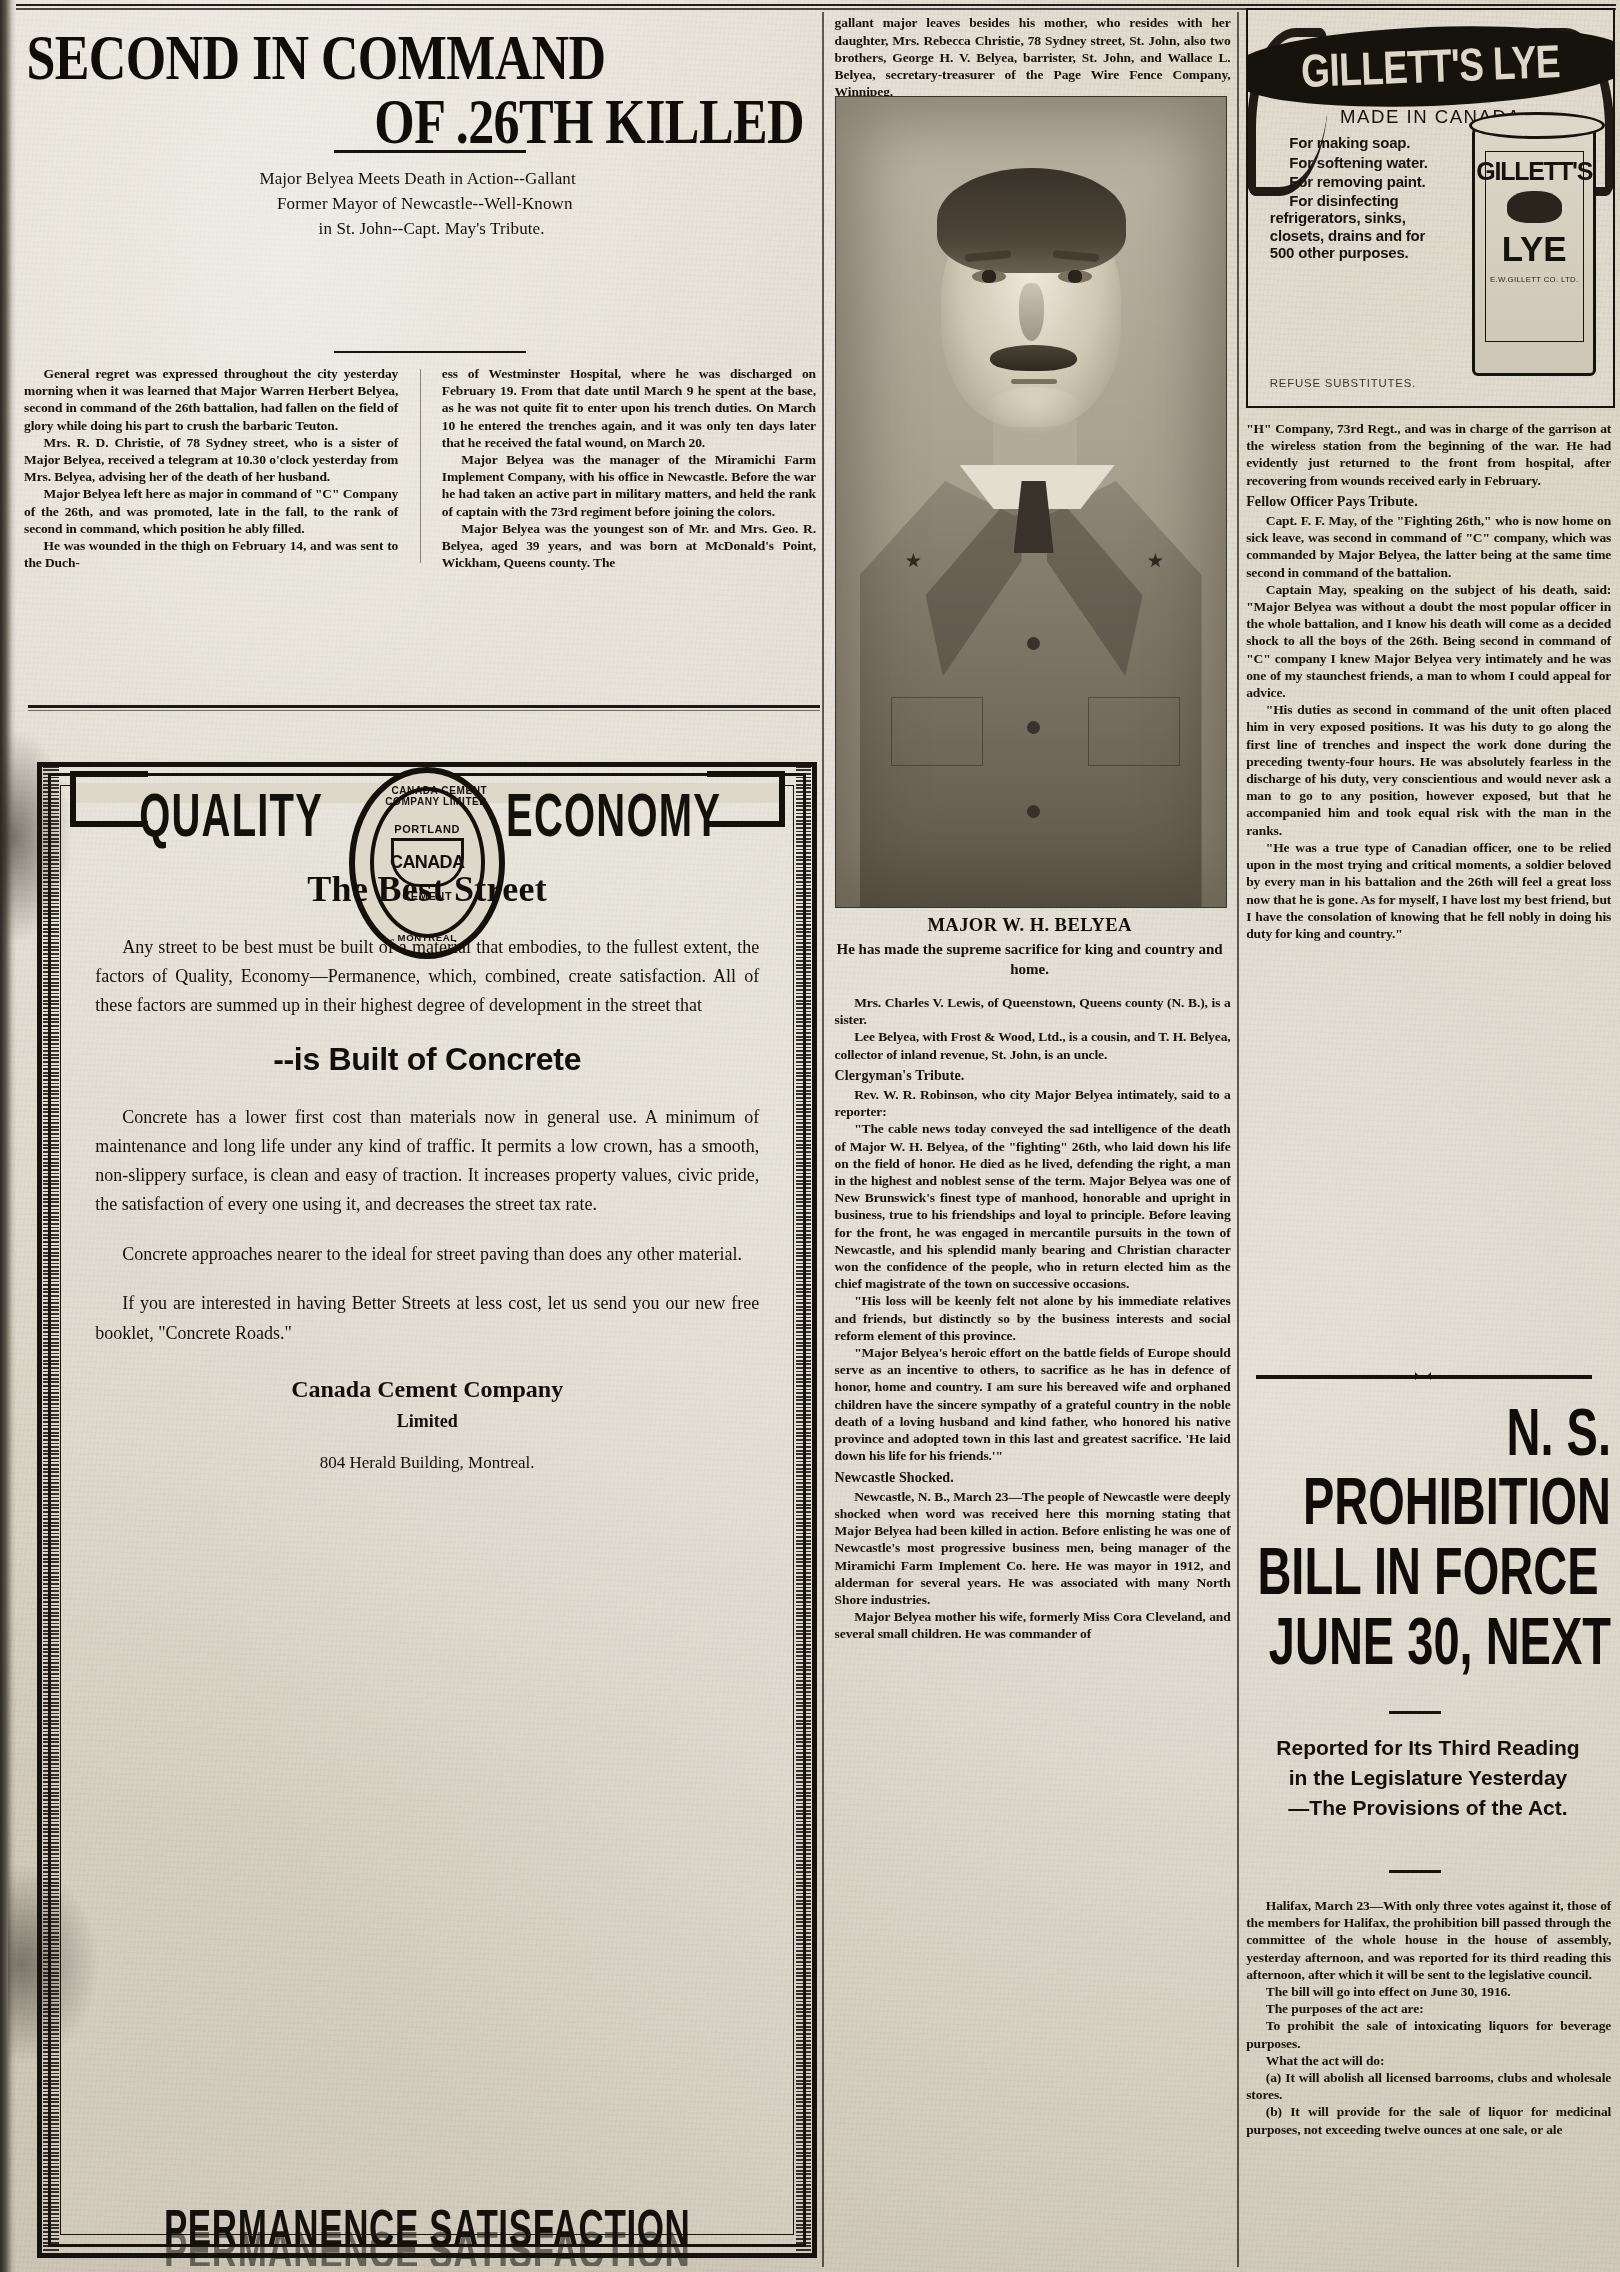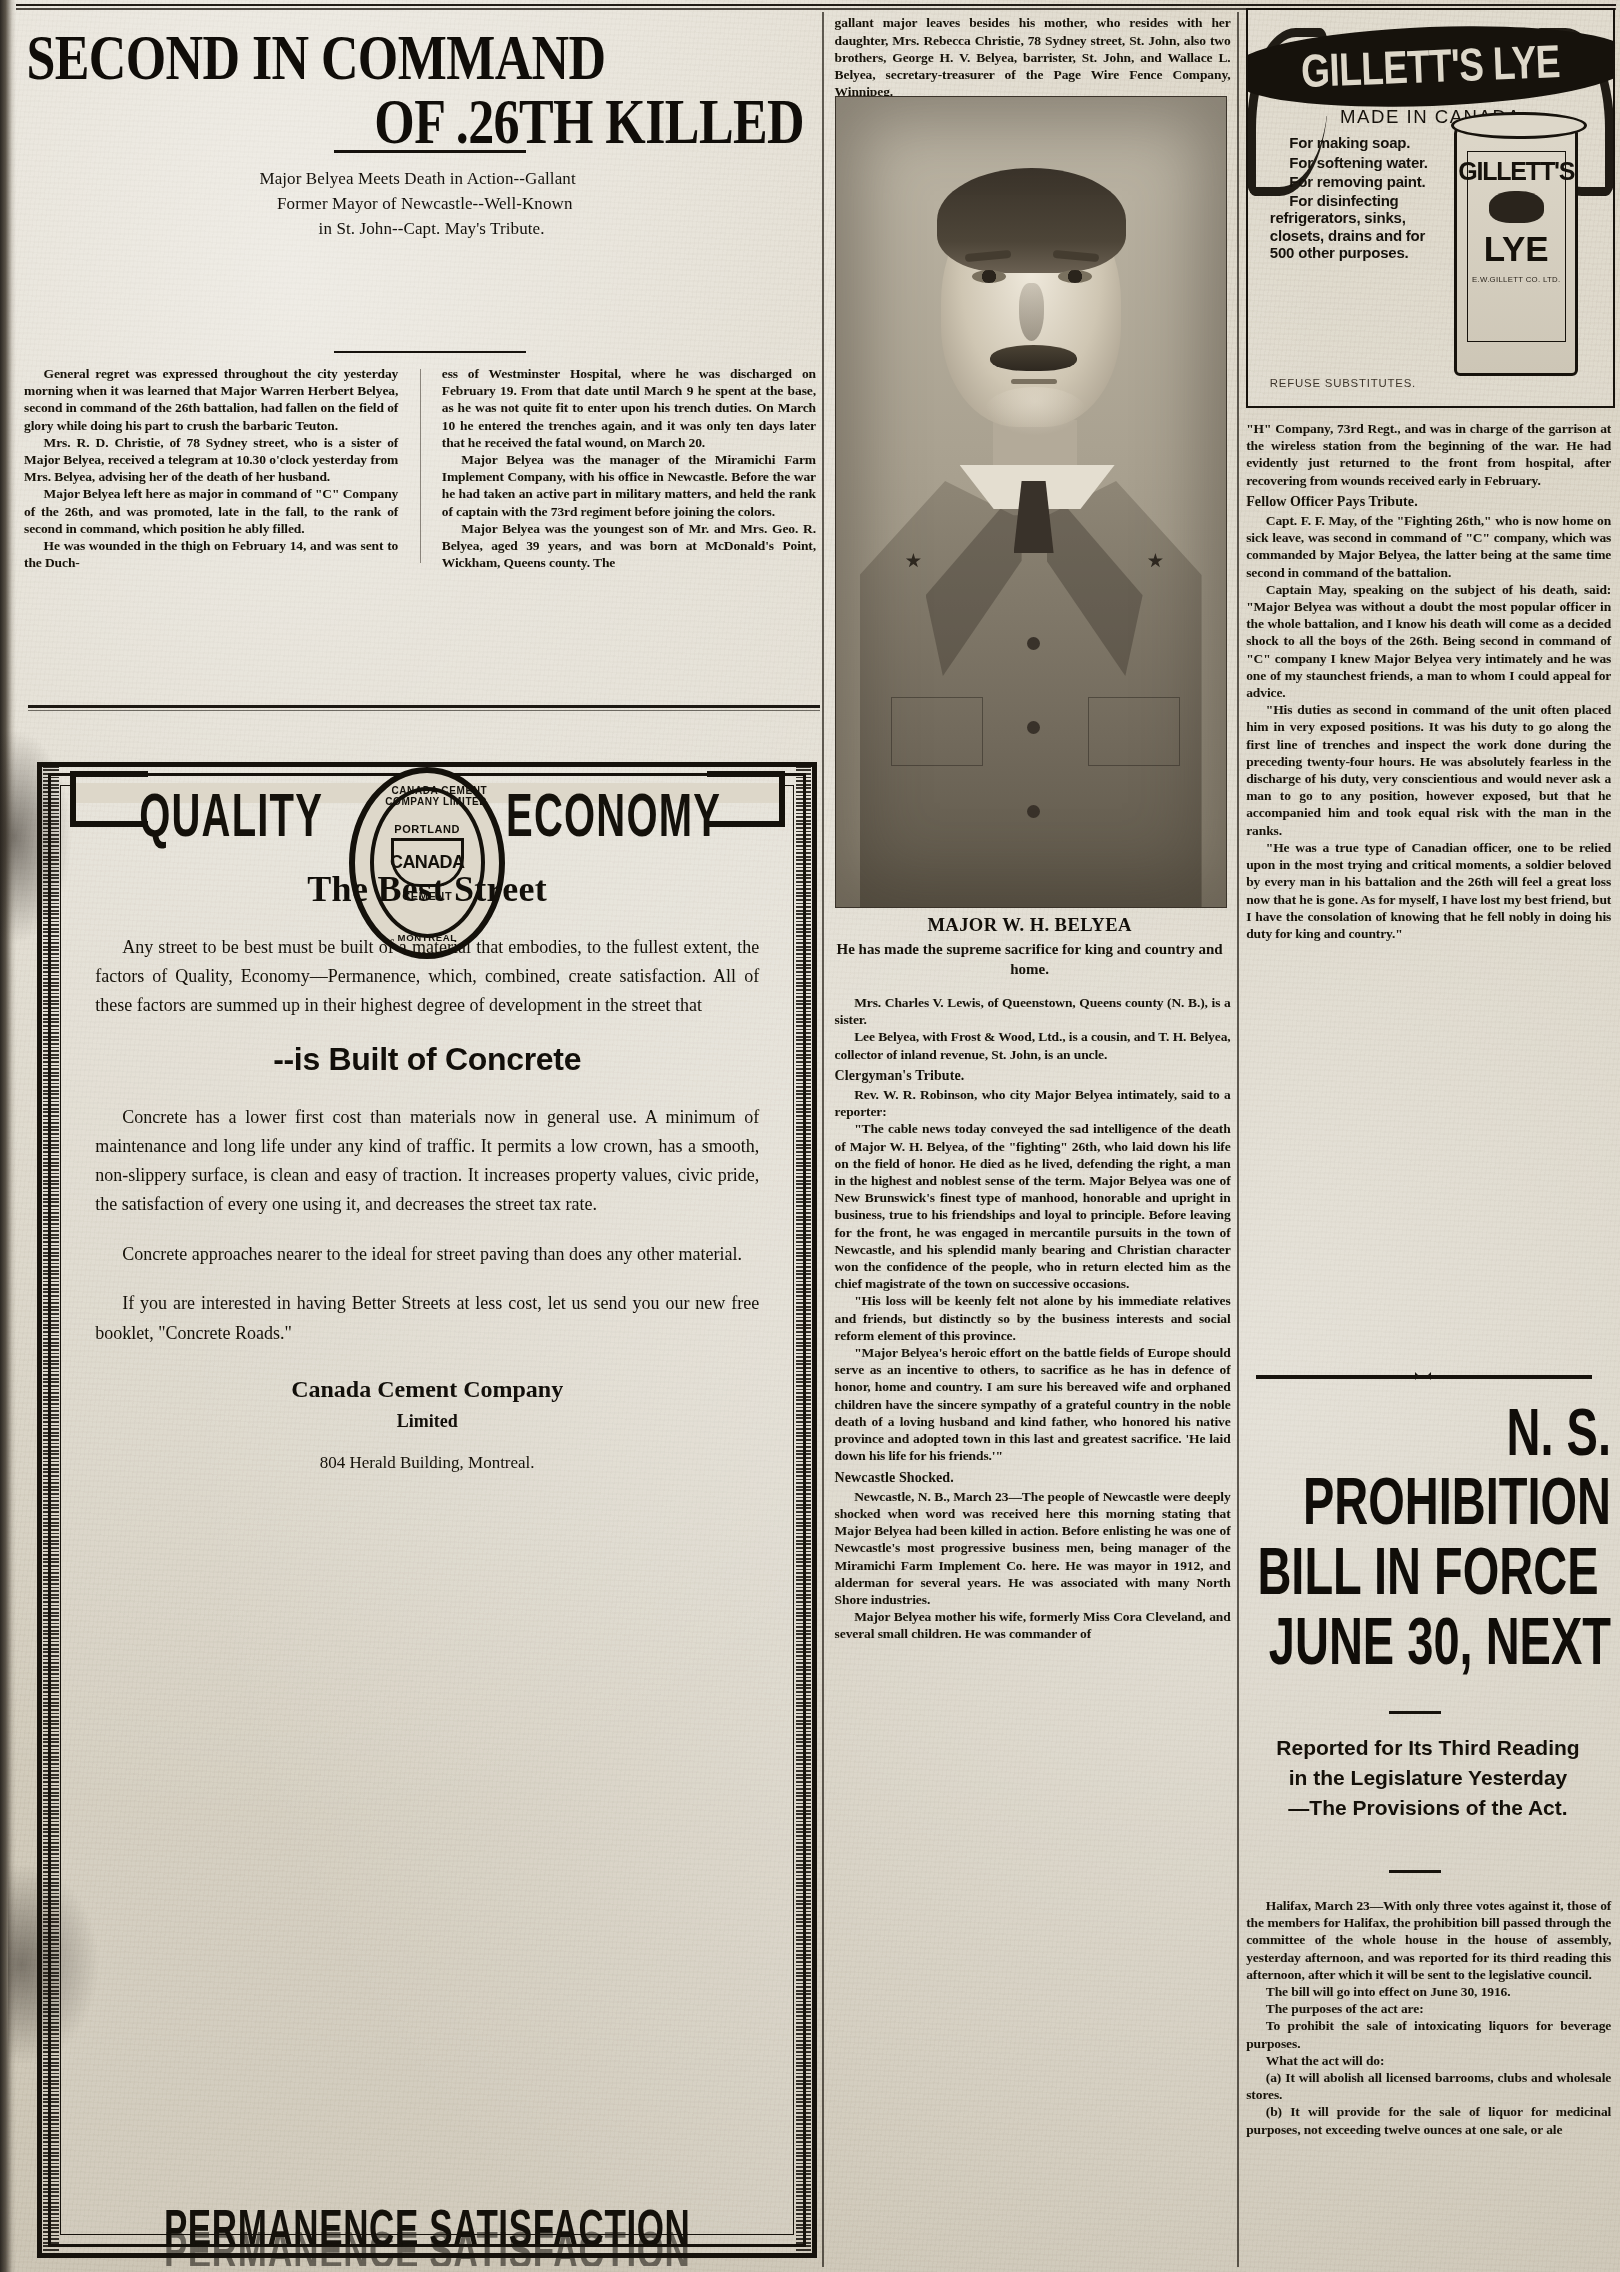--- a/index.html
+++ b/index.html
@@ -289,21 +289,21 @@
     font-family:"Liberation Sans", sans-serif;font-weight:bold;
     font-size:15px;line-height:1.16;color:#16120c;letter-spacing:-0.2px;
   }
   #lye-uses p{margin:0 0 1.8px 0;text-indent:1.3em;}
   #lye-refuse{
     position:absolute;left:21.6px;top:367px;width:198px;
     font-family:"Liberation Sans", sans-serif;font-size:11.4px;letter-spacing:0.8px;color:#3c342a;
   }
   
   #lye-can{
-    position:absolute;right:35px;top:114px;width:118px;height:246px;
+    position:absolute;right:17px;top:114px;width:118px;height:246px;
     border:3px solid #16120c;border-radius:9.6px 9.6px 6px 6px;
     background:linear-gradient(180deg,#ddd7c9,#cdc6b6);
     text-align:right;
   }
   #lye-can-lid{position:absolute;left:-6px;top:-15.6px;width:130px;height:21.6px;
     border:3px solid #16120c;border-radius:50%;background:#ddd7c9;}
   #lye-can-label{
     position:absolute;left:9.6px;top:24px;right:9.6px;height:184px;border:1.8px solid #16120c;
     display:flex;flex-direction:column;align-items:center;justify-content:flex-start;padding-top:4.8px;
   }

